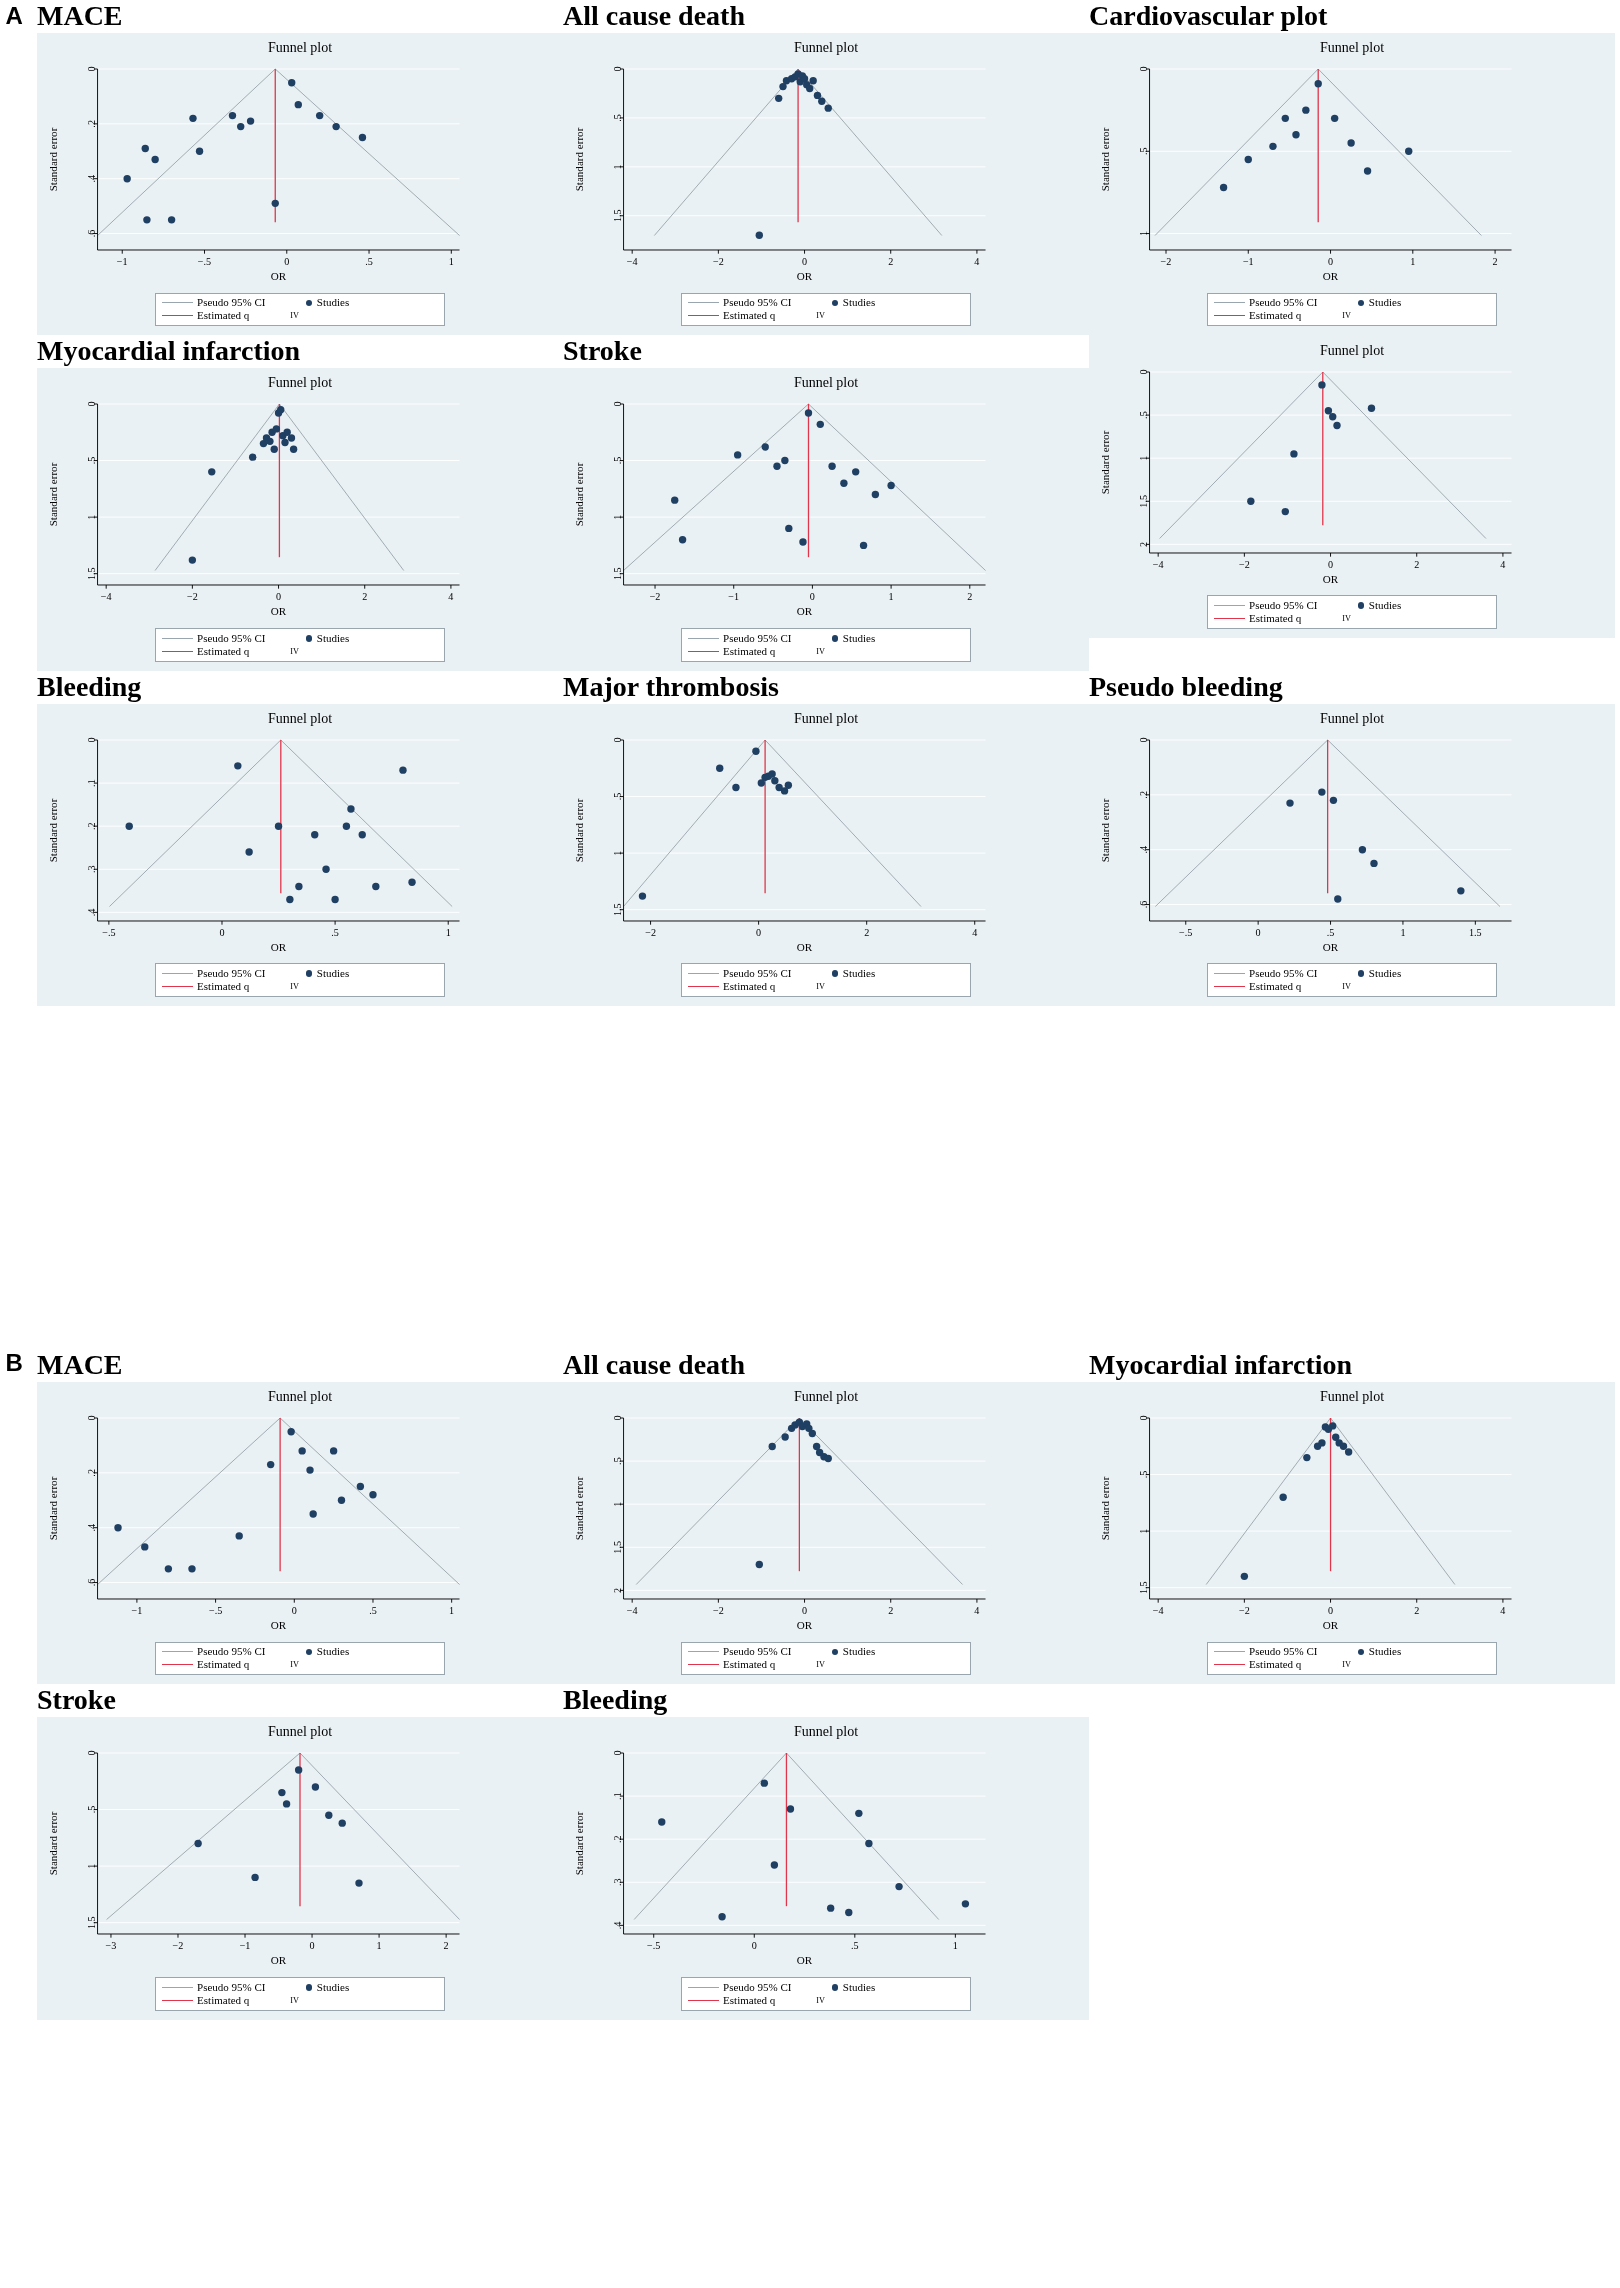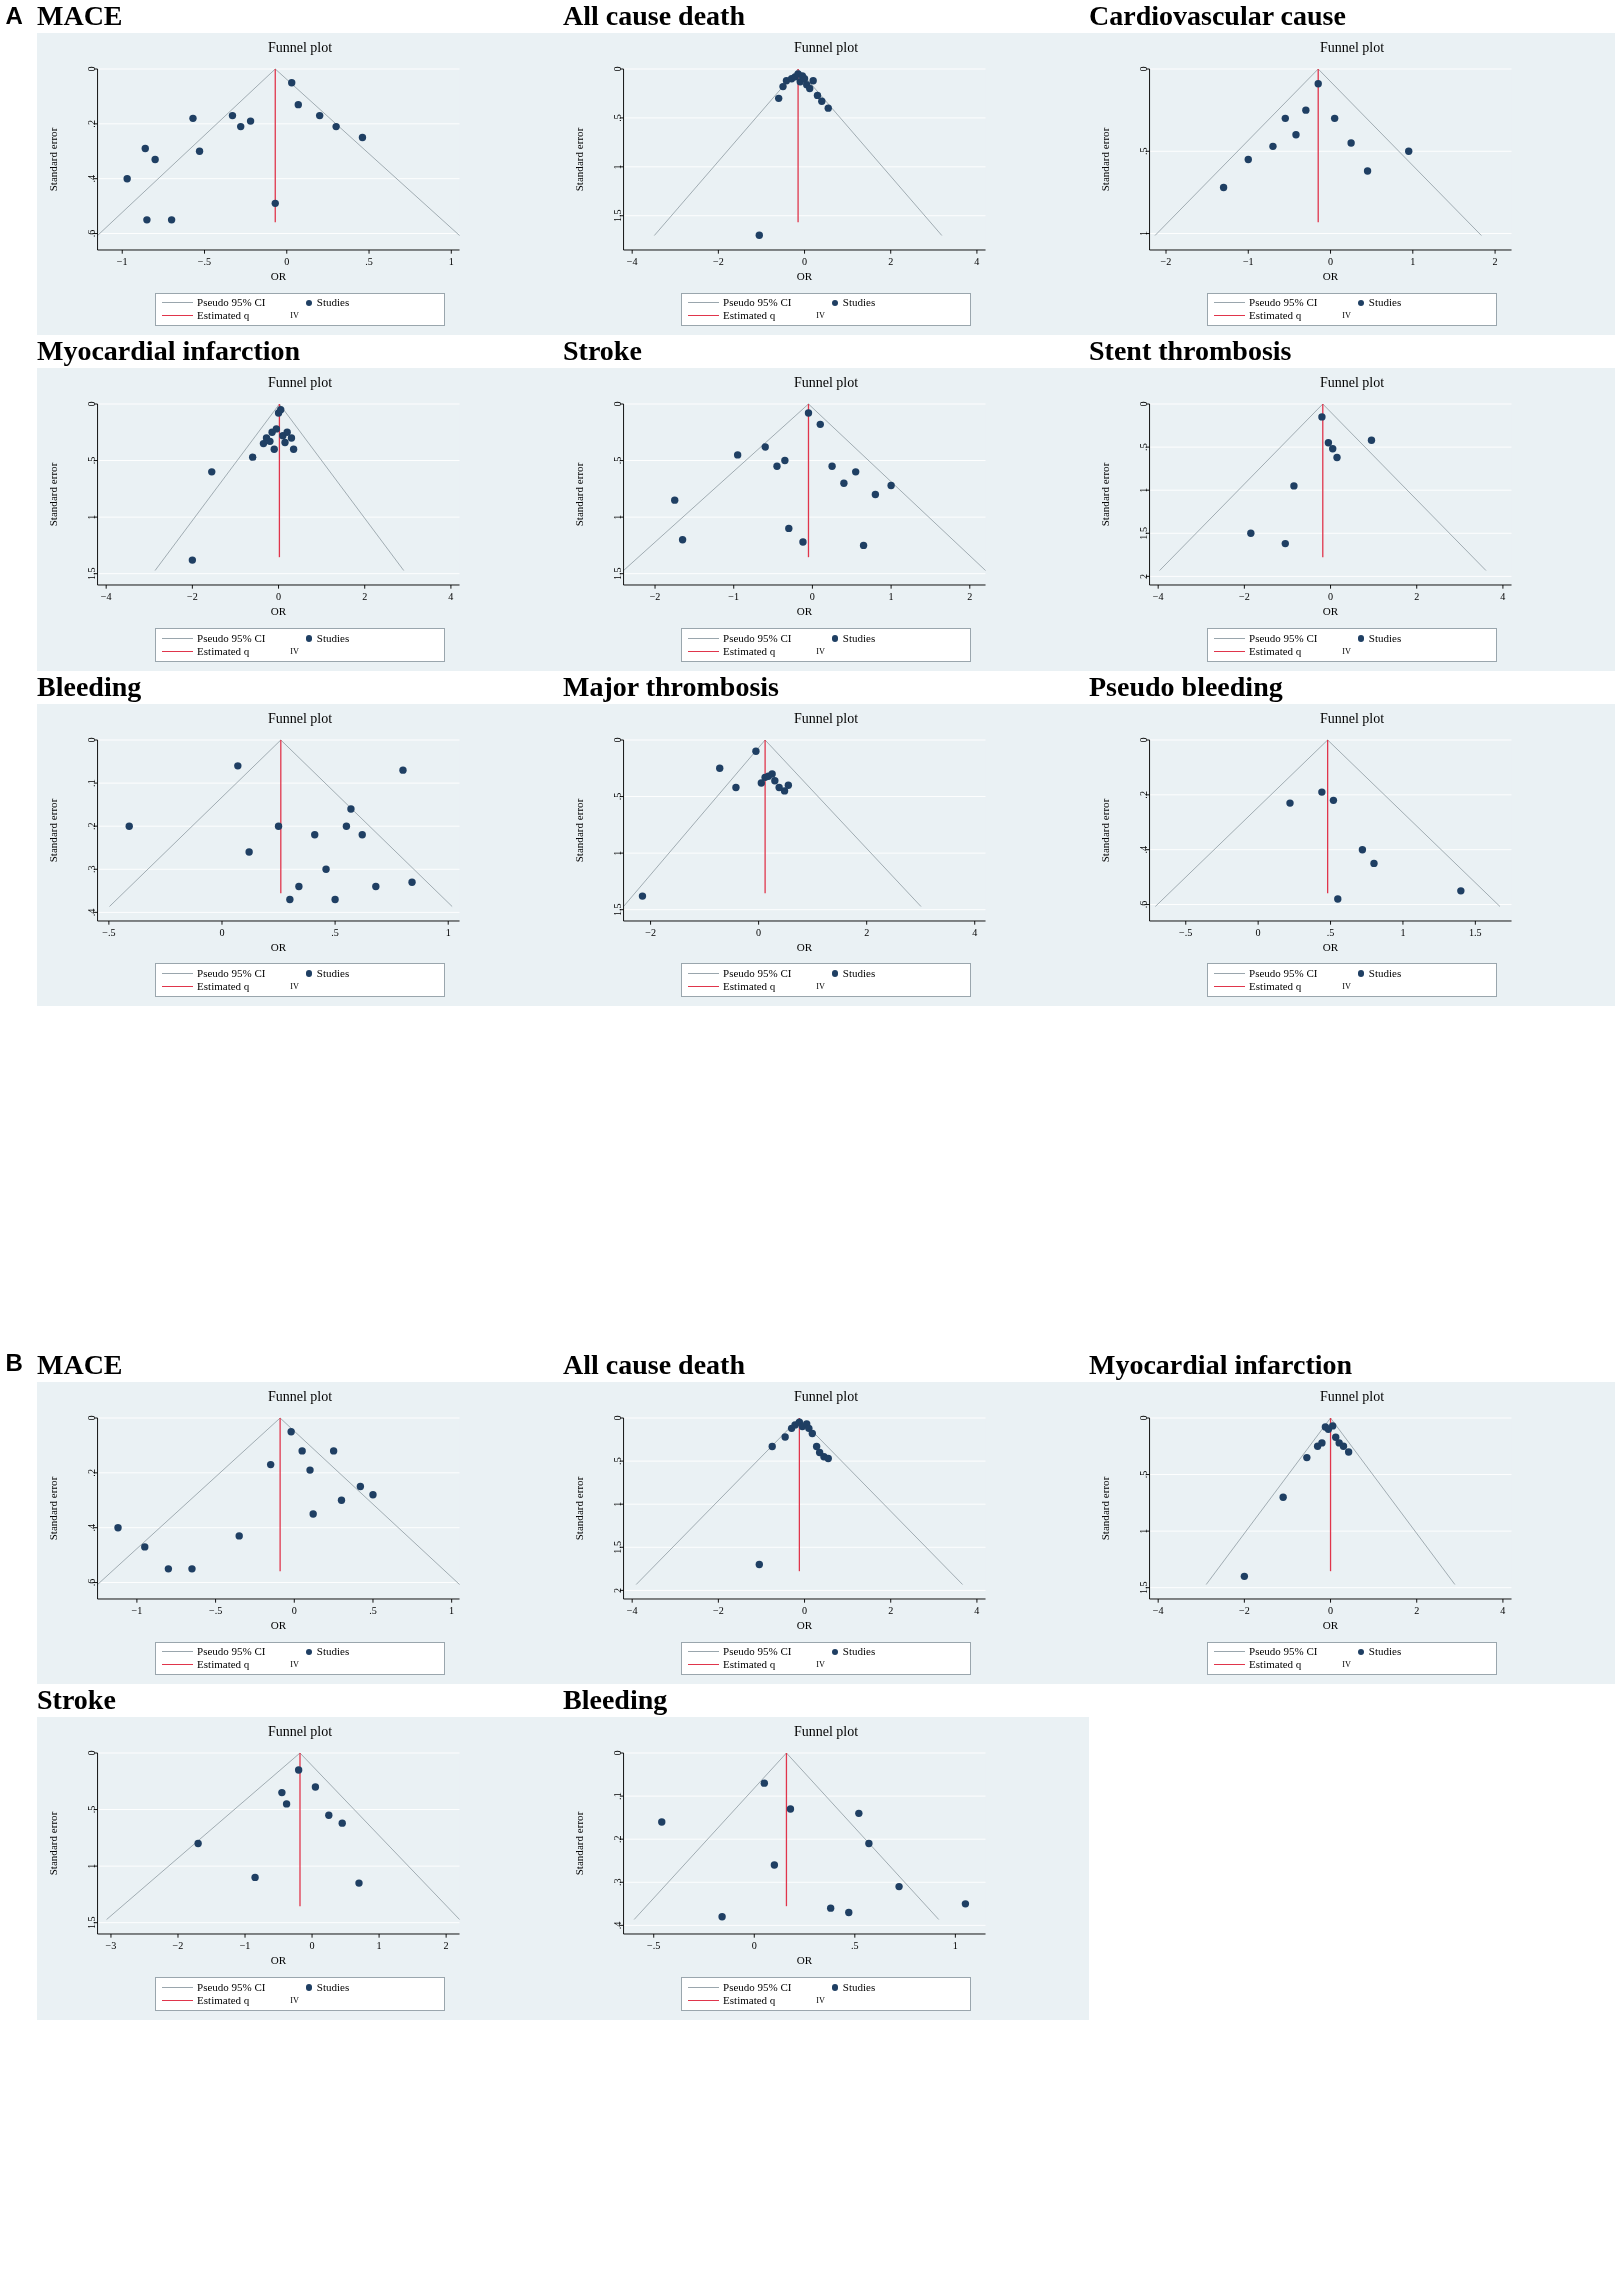--- a/index.html
+++ b/index.html
@@ -171,21 +171,21 @@
                 <span class="lgitem">
                   <span class="lgline red"></span>
                   <span>Estimated q</span>
                   <span class="sub">IV</span>
                 </span>
               </div>
             </div>
           </div>
         </div>
         <div class="cell">
-          <div class="cell-title">Cardiovascular cause</div>
+          <div class="cell-title">Cardiovascular plot</div>
           <div class="plotbox" style="background: rgb(234, 241, 244);">
             <div class="funnel-sub">Funnel plot</div>
             <svg width="434" height="231" viewBox="0 0 470 250">
               <rect x="58" y="14" width="392" height="196" fill="#eaf1f4"></rect>
               <line x1="58" x2="450" y1="14" y2="14" stroke="#ffffff" stroke-width="1"></line>
               <line x1="58" x2="450" y1="103.0909090909091" y2="103.0909090909091" stroke="#ffffff" stroke-width="1"></line>
               <line x1="58" x2="450" y1="192.1818181818182" y2="192.1818181818182" stroke="#ffffff" stroke-width="1"></line>
               <line x1="240.63636363636365" y1="14" x2="63.92276363636363" y2="194.32000000000002" stroke="#9aa6ad" stroke-width="1"></line>
               <line x1="240.63636363636365" y1="14" x2="417.3499636363637" y2="194.32000000000002" stroke="#9aa6ad" stroke-width="1"></line>
               <line x1="240.63636363636365" y1="14" x2="240.63636363636365" y2="179.89440000000002" stroke="#e0354b" stroke-width="1.4"></line>
@@ -384,21 +384,20 @@
                 <span class="lgitem">
                   <span class="lgline red"></span>
                   <span>Estimated q</span>
                   <span class="sub">IV</span>
                 </span>
               </div>
             </div>
           </div>
         </div>
         <div class="cell">
-          <div class="cell-title">Stent thrombosis</div>
           <div class="plotbox" style="background: rgb(234, 241, 244);">
             <div class="funnel-sub">Funnel plot</div>
             <svg width="434" height="231" viewBox="0 0 470 250">
               <rect x="58" y="14" width="392" height="196" fill="#eaf1f4"></rect>
               <line x1="58" x2="450" y1="14" y2="14" stroke="#ffffff" stroke-width="1"></line>
               <line x1="58" x2="450" y1="60.666666666666664" y2="60.666666666666664" stroke="#ffffff" stroke-width="1"></line>
               <line x1="58" x2="450" y1="107.33333333333333" y2="107.33333333333333" stroke="#ffffff" stroke-width="1"></line>
               <line x1="58" x2="450" y1="154" y2="154" stroke="#ffffff" stroke-width="1"></line>
               <line x1="58" x2="450" y1="200.66666666666666" y2="200.66666666666666" stroke="#ffffff" stroke-width="1"></line>
               <line x1="245.6" y1="14" x2="68.88639999999998" y2="194.32000000000002" stroke="#9aa6ad" stroke-width="1"></line>

